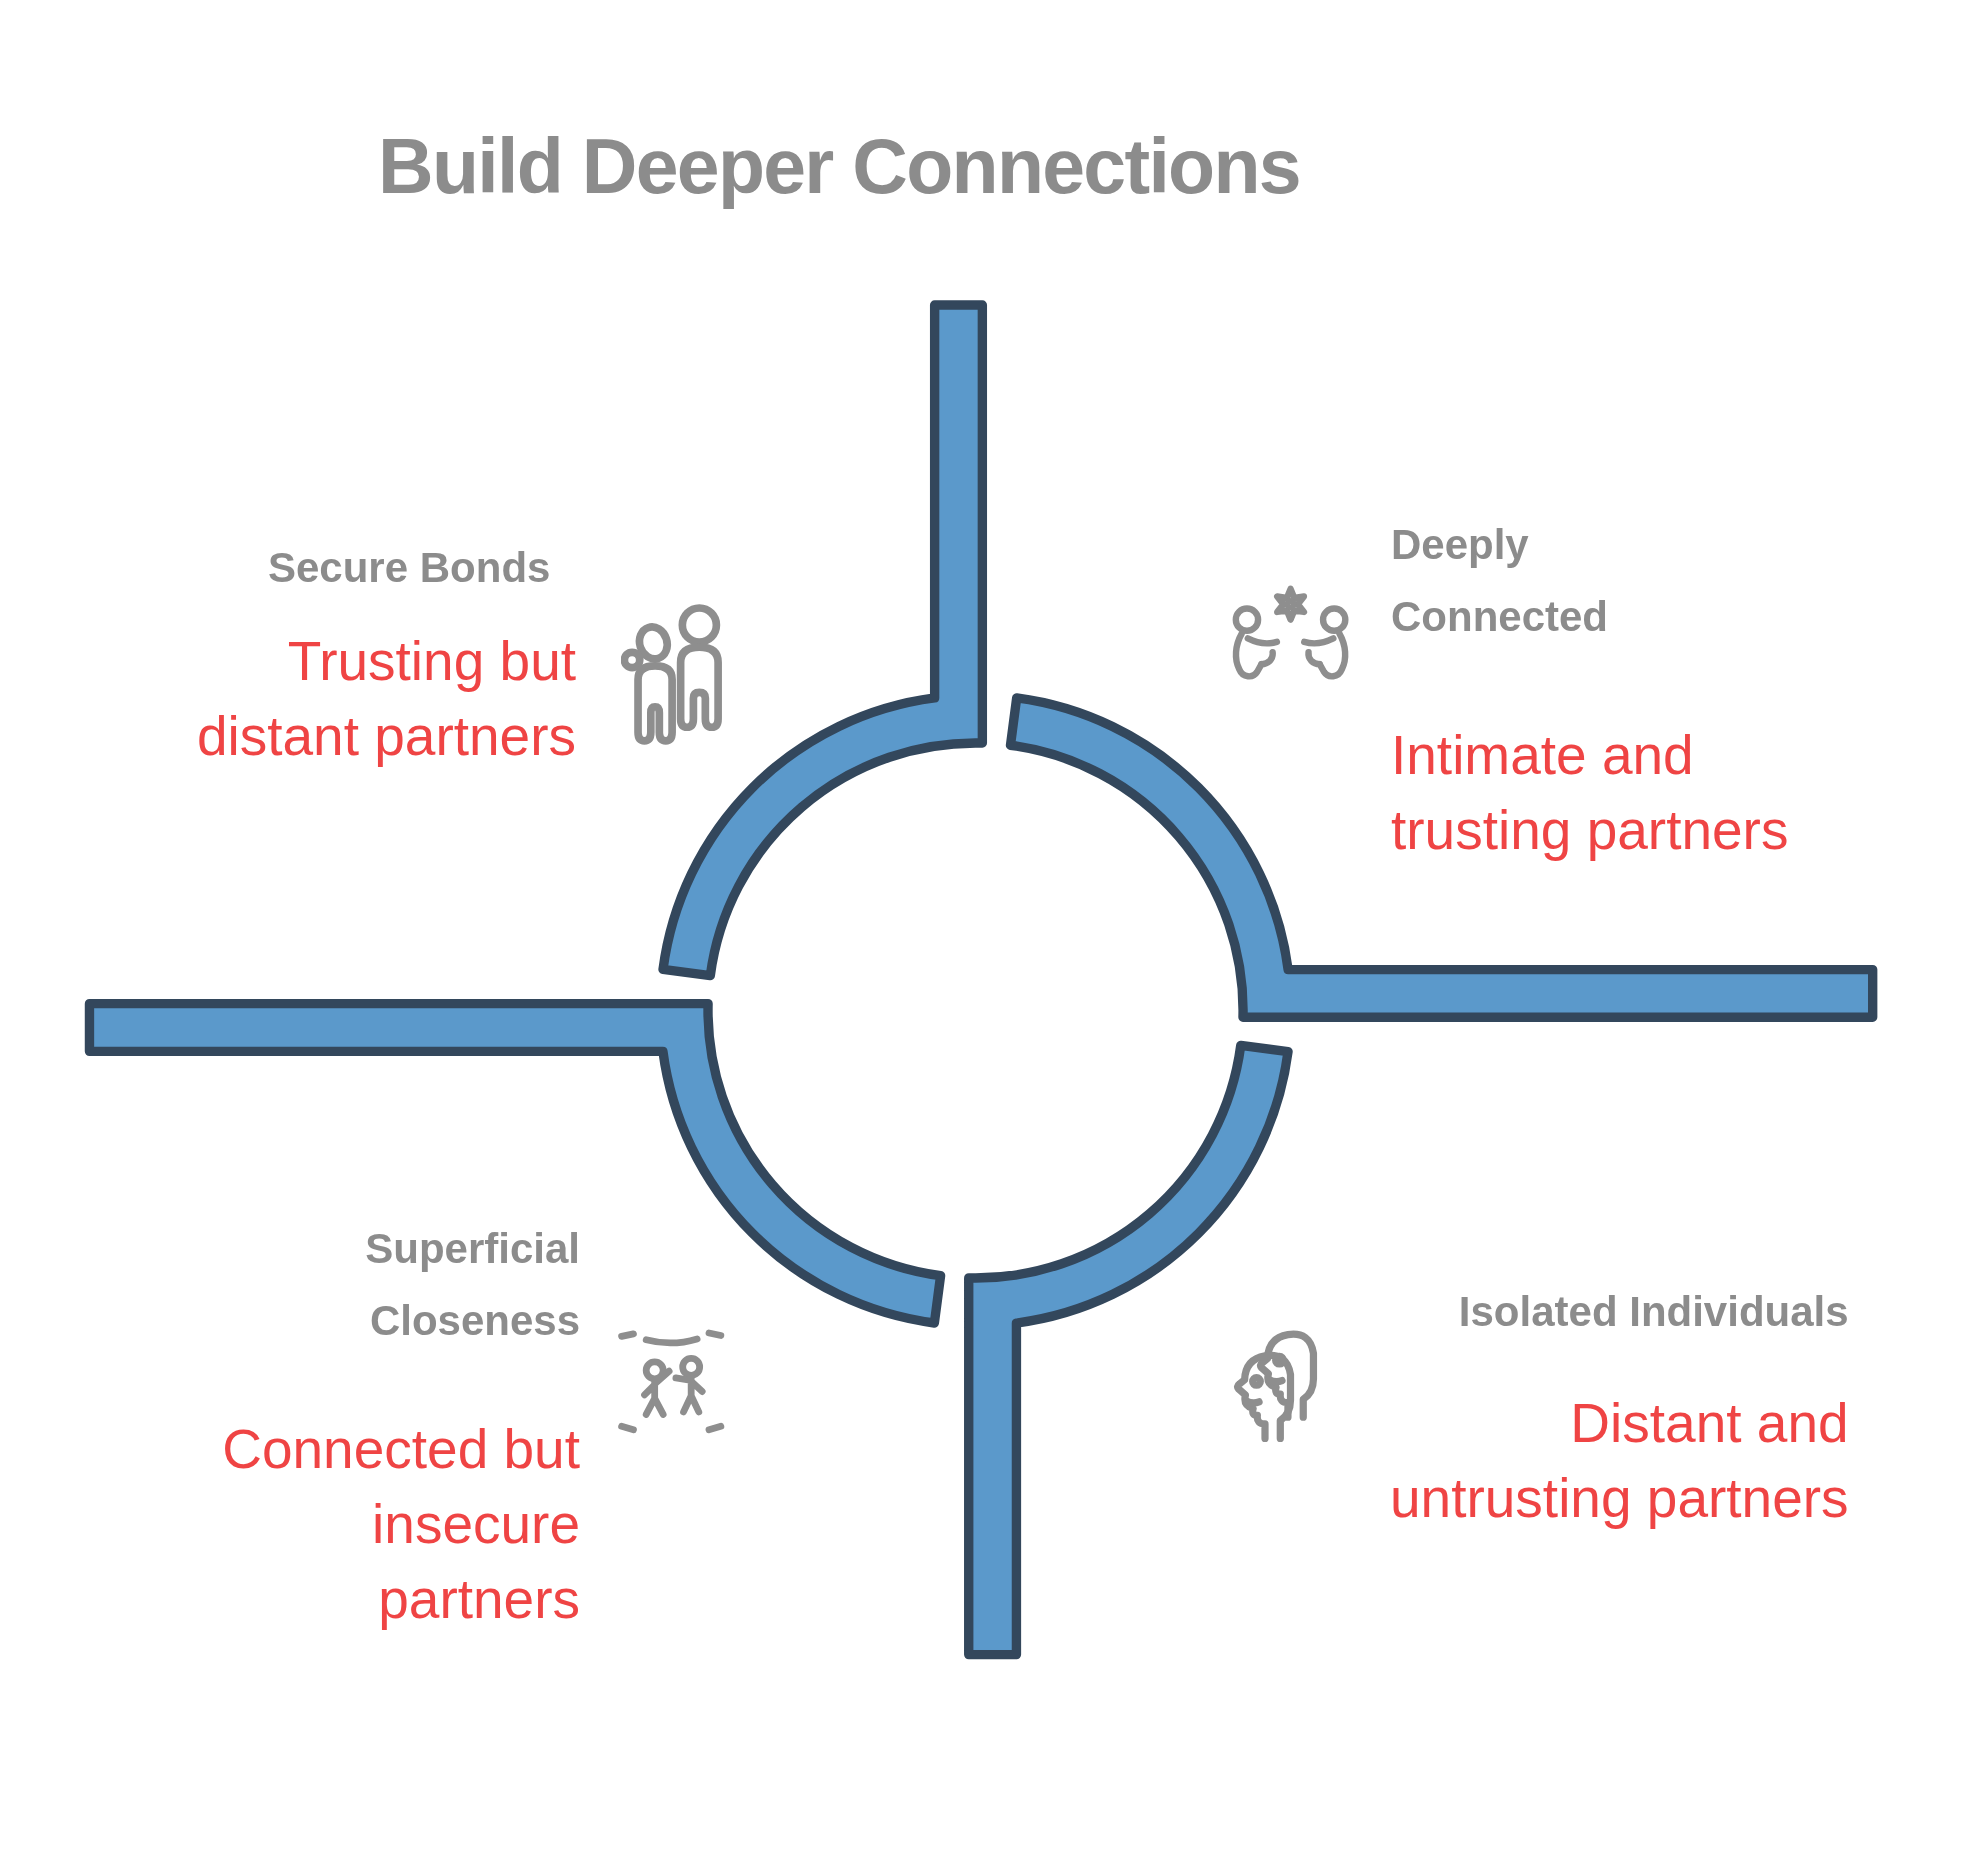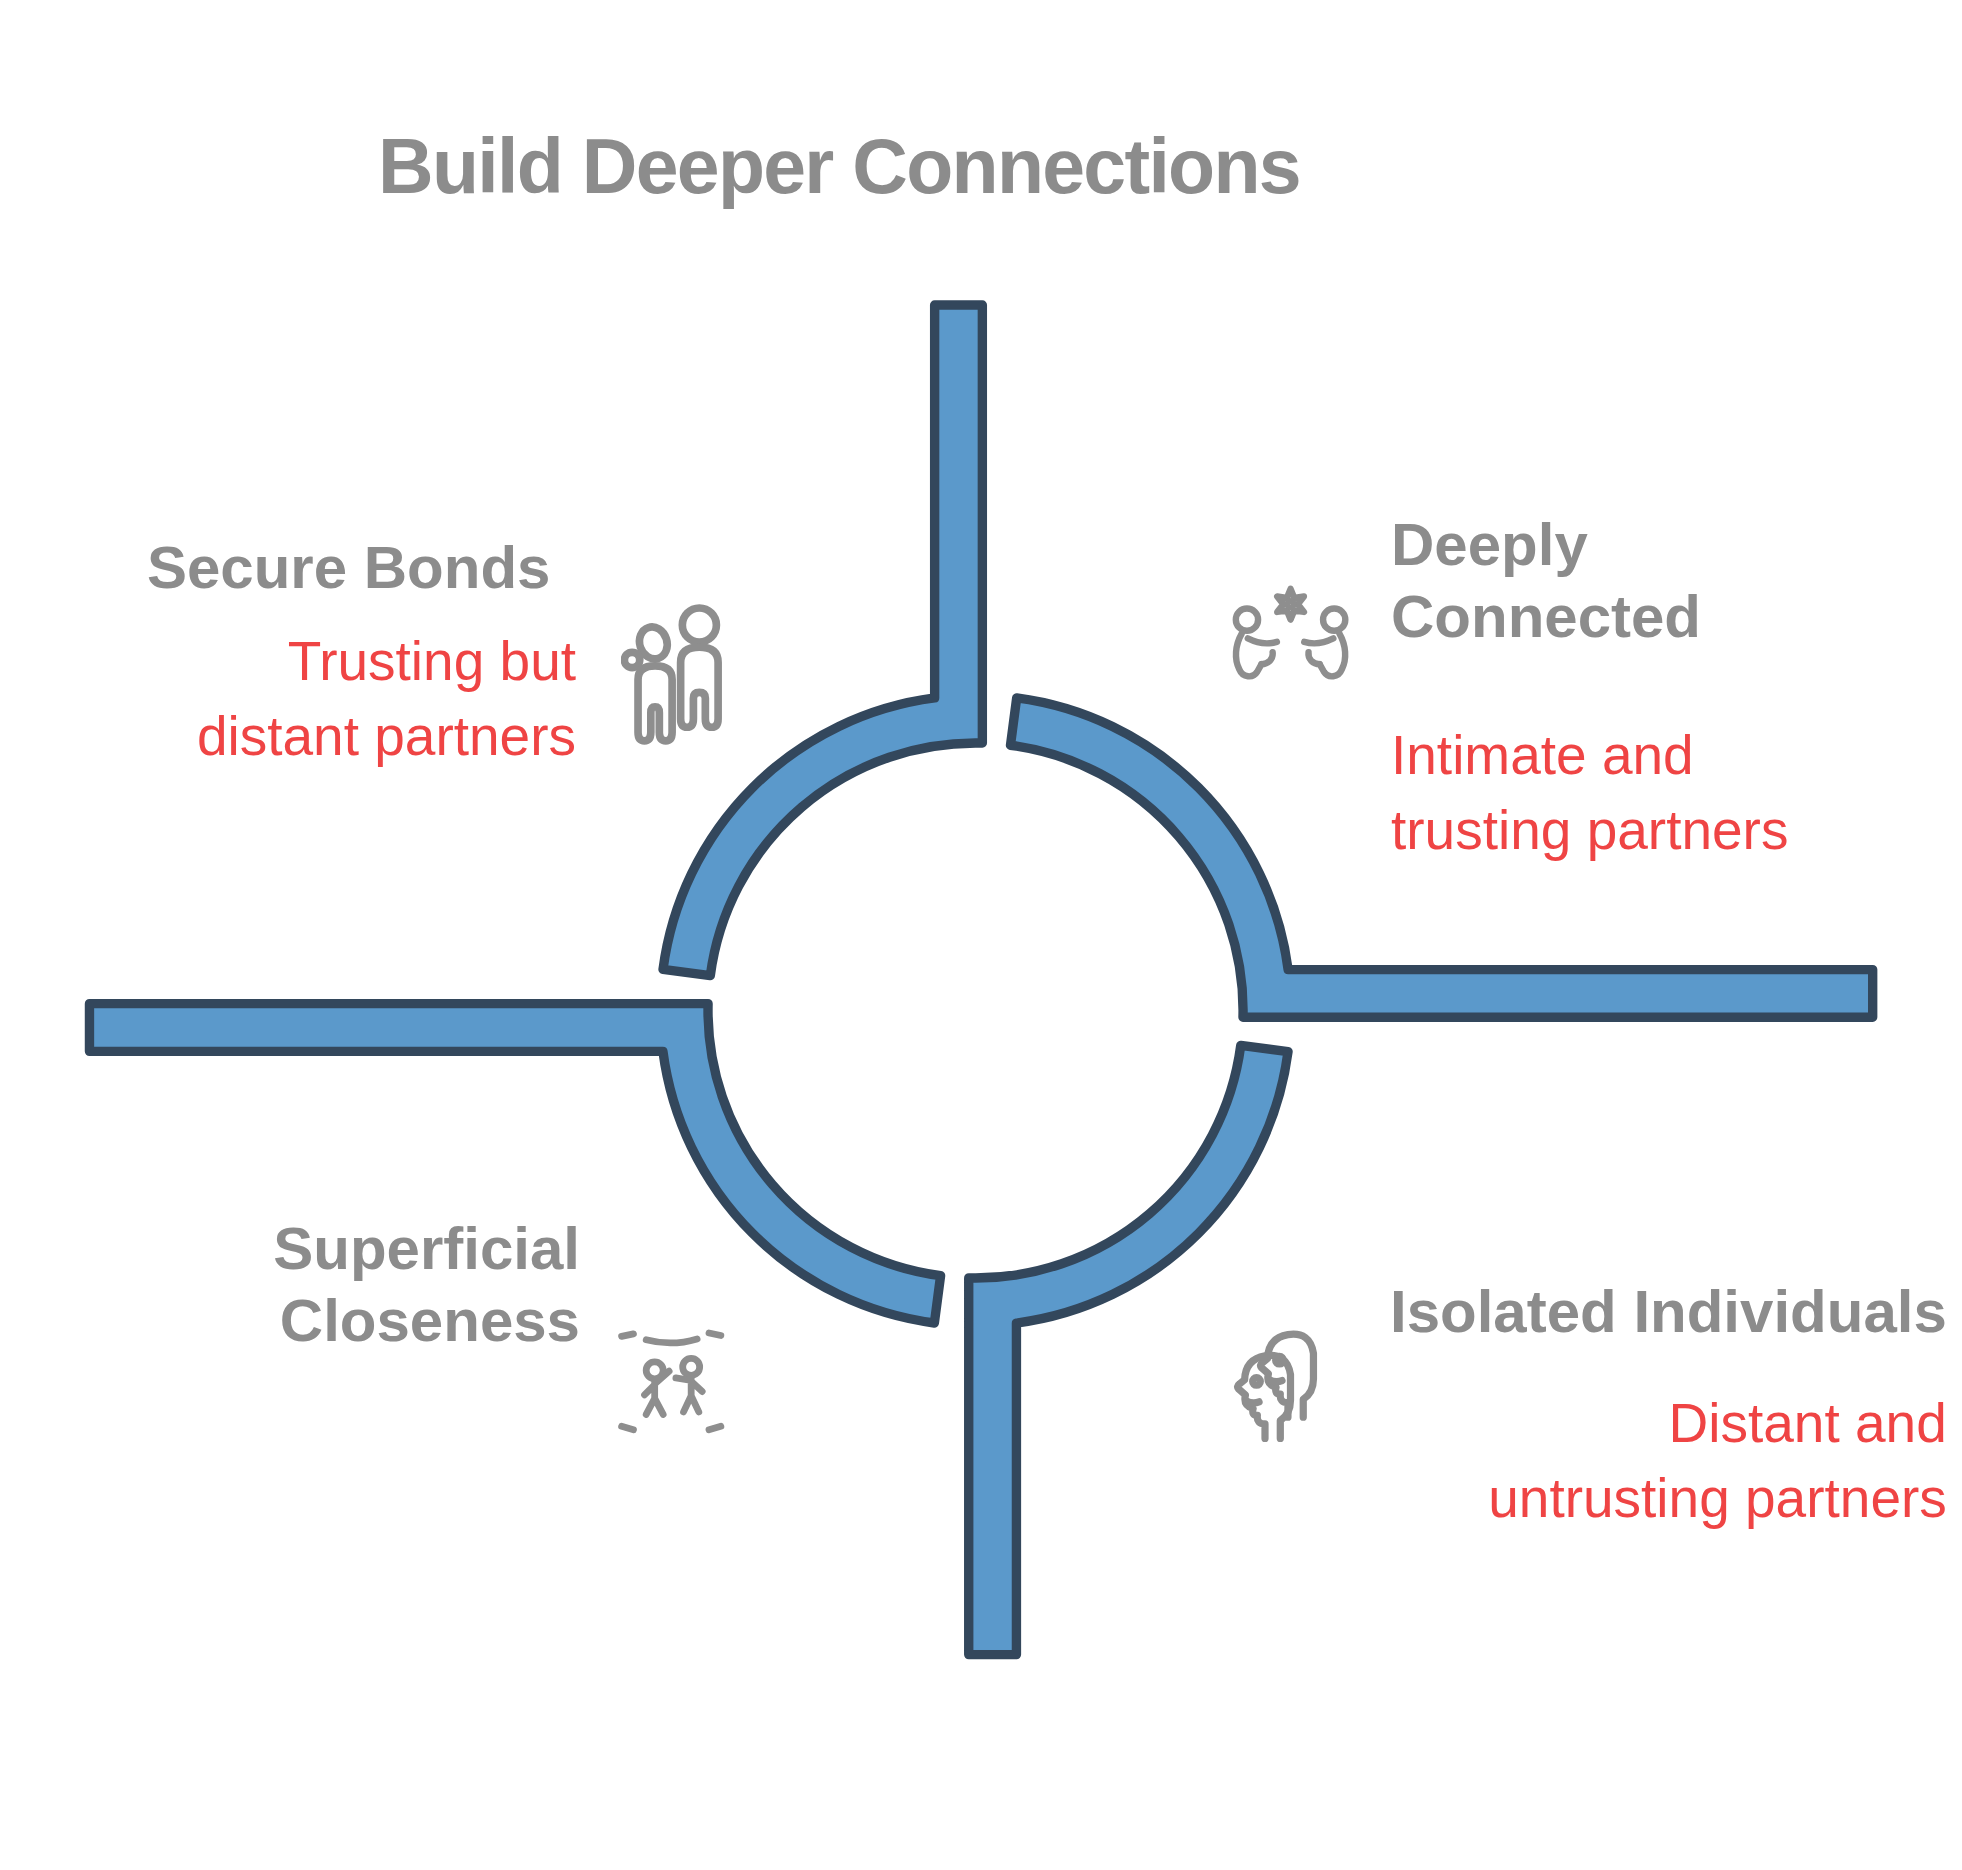--- a/index.html
+++ b/index.html
@@ -13,21 +13,21 @@
     text-align:center; font-weight:700; font-size:77px; letter-spacing:-1.7px;
     color:#8C8C8C; line-height:84px; white-space:pre-line;
   }
   .diagram-svg { position:absolute; left:0; top:0; }
   .icon-svg { position:absolute; }
   .icon-svg path, .icon-svg circle, .icon-svg ellipse {
     fill:none; stroke:#8E8E8E; stroke-linecap:round; stroke-linejoin:round;
   }
   .qtext { position:absolute; }
   .q-heading {
-    font-weight:700; font-size:60px; line-height:72px; color:#8C8C8C;
+    font-weight:700; font-size:42px; line-height:72px; color:#8C8C8C;
     white-space:pre-line; margin:0;
   }
   .q-body {
     font-weight:400; font-size:55px; line-height:75px; color:#ef4444;
     white-space:pre-line; margin:0;
   }
   .q-tl { right:1387px; top:532px; text-align:right; }
   .q-tl .q-heading { margin-right:25.6px; }
   .q-tl .q-body { margin-top:20.4px; }
   .q-tr { left:1391px; top:509px; text-align:left; }
@@ -87,20 +87,23 @@
       <path d="M 15 60 C 7 74 6 90 12 102 C 16 112 28 113 33 105 L 38 96"></path>
       <path d="M 22 66 C 34 72 46 73 56 70"></path>
       <path d="M 38 96 C 46 96 52 90 51 82"></path>
     </g>
   </g>
 </svg>
 
 <div class="qtext q-bl">
   <div class="q-heading">Superficial
 Closeness</div>
+  <div class="q-body">Connected but
+insecure
+partners</div>
 </div>
 <svg class="icon-svg" style="left:612px; top:1316px;" width="121" height="129" viewBox="0 0 142 152">
   <g stroke-width="8">
     <g>
       <path d="M 11 24 L 25 21"></path>
       <path d="M 40 28 Q 70 36 100 27"></path>
       <path d="M 114 20 L 128 23"></path>
       <path d="M 11 130 L 25 134"></path>
       <path d="M 114 134 L 128 130"></path>
     </g>

